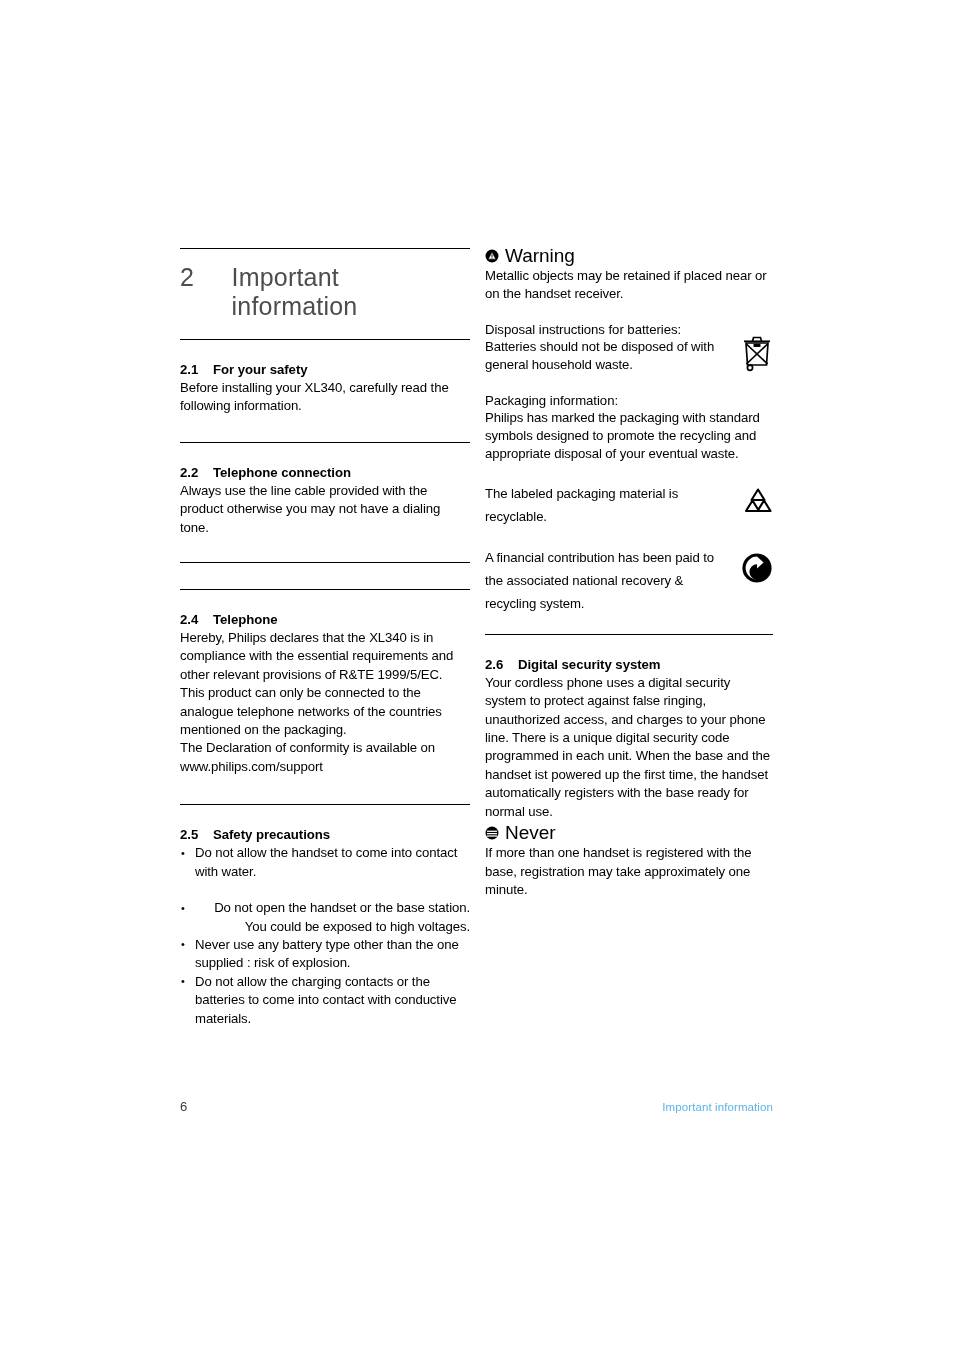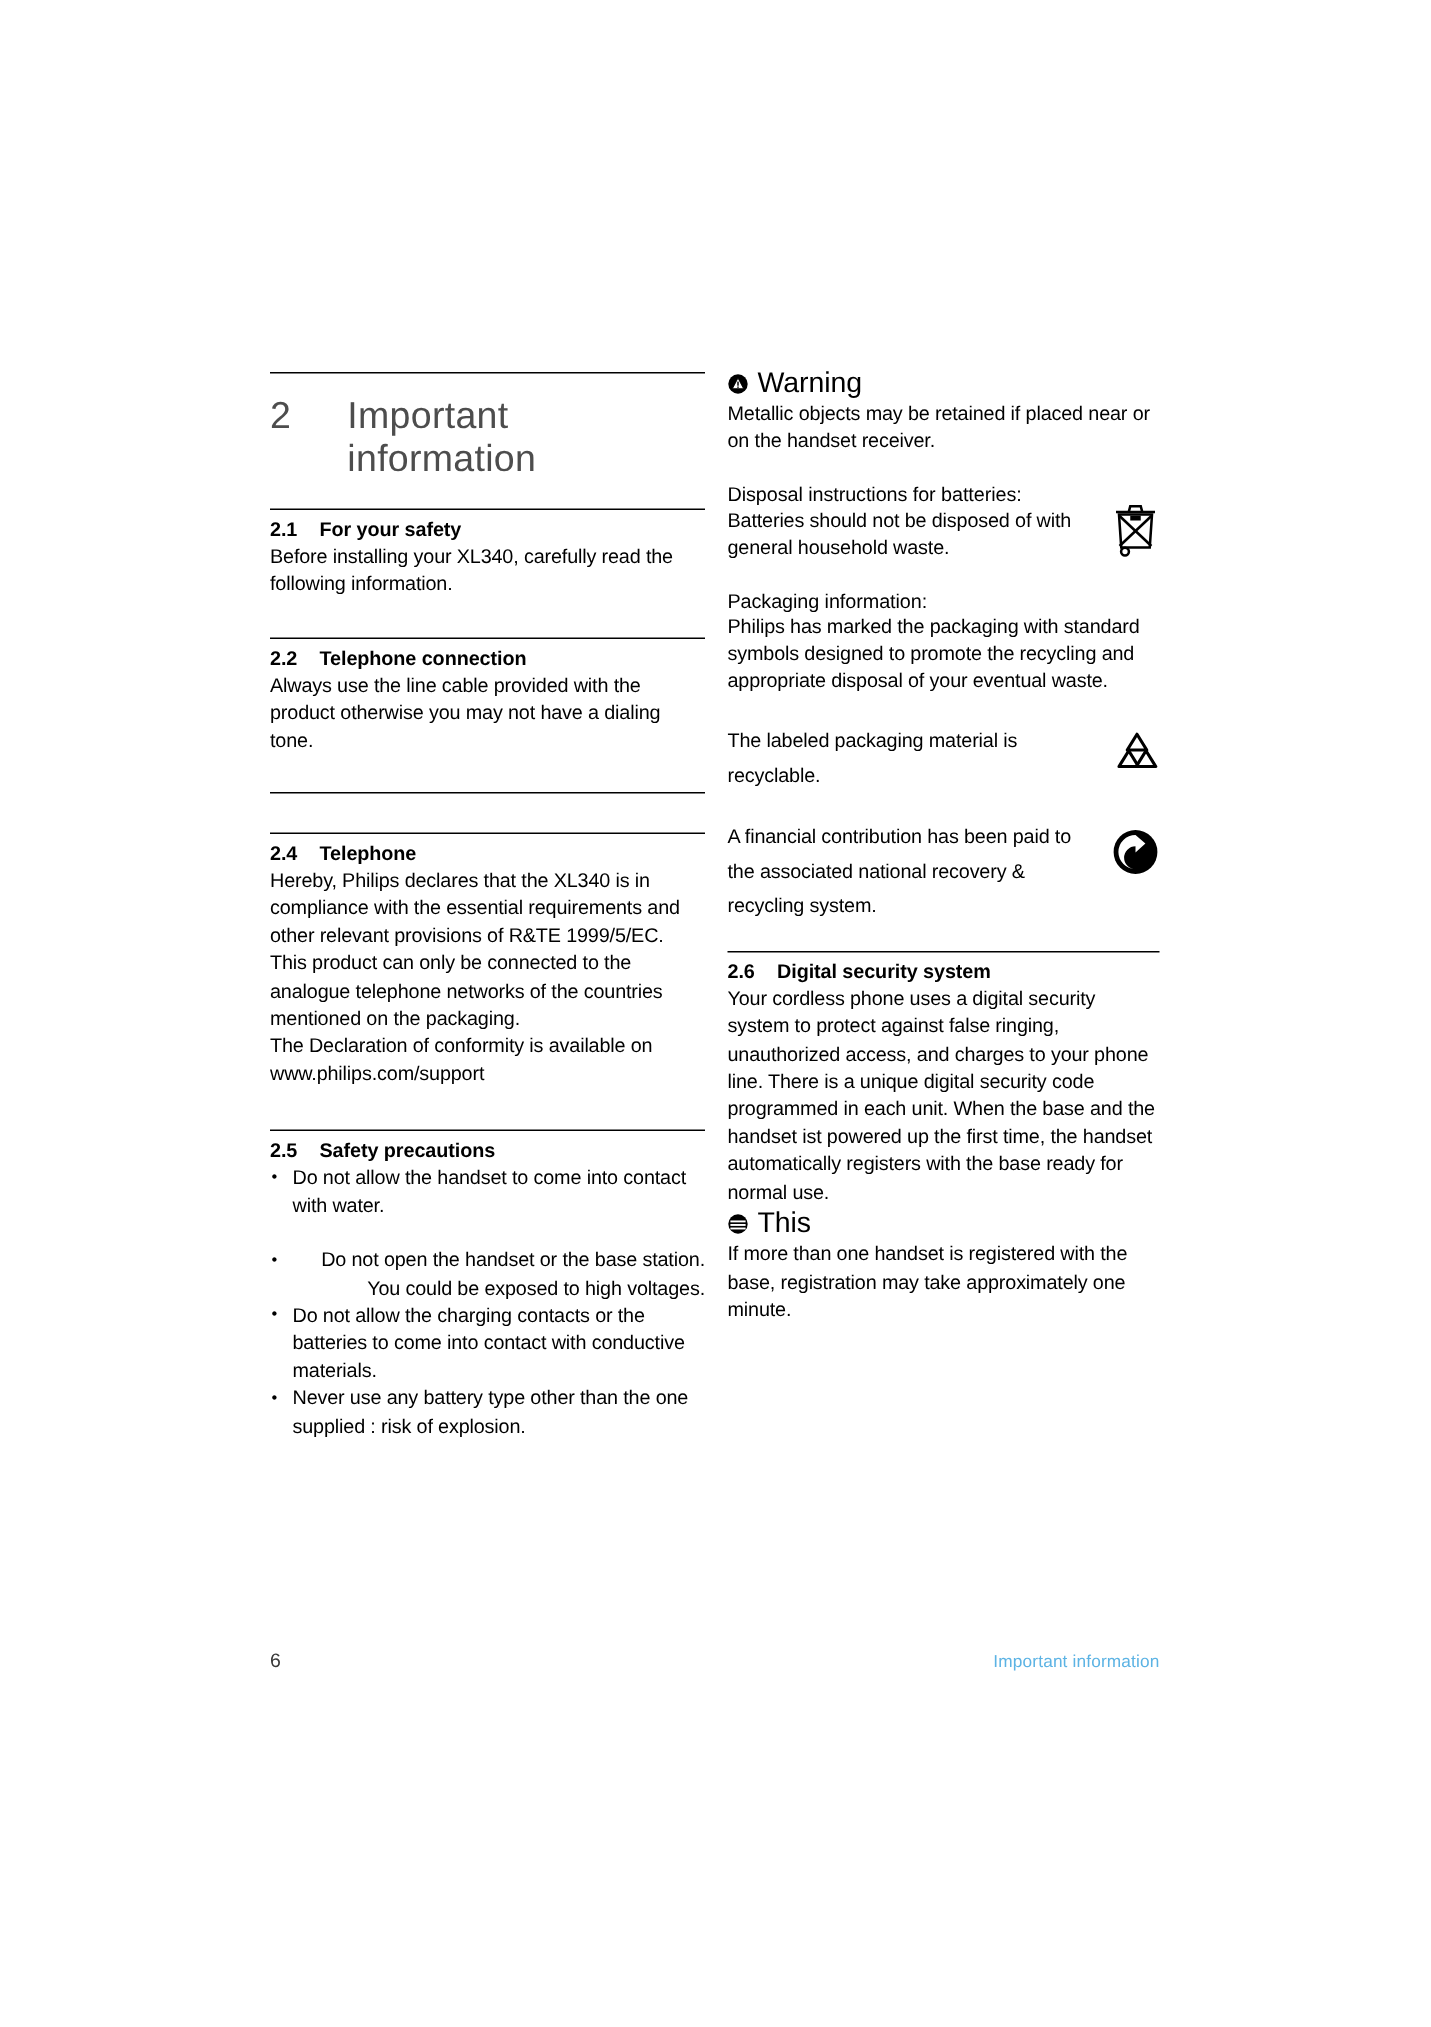--- a/index.html
+++ b/index.html
@@ -73,21 +73,21 @@
     font-weight: 300;
     letter-spacing: 0.2px;
   }
 
   
   .sec-head {
     display: flex;
     align-items: flex-end;
     font-weight: bold;
     font-size: 13.2px;
-    margin-top: 5px;
+    margin-top: 22px;
     margin-bottom: 2px;
     letter-spacing: -0.05px;
   }
   .sec-num {
     width: 33px;
     flex: 0 0 33px;
   }
   .sec-name { flex: 1 1 auto; }
 
   .subhead {
@@ -235,22 +235,22 @@
     <hr class="rule-thin">
 
     <div>
       <div class="sec-head">
         <span class="sec-num">2.5</span>
         <span class="sec-name">Safety precautions</span>
       </div>
       <ul class="bullets">
         <li>Do not allow the handset to come into contact with water.</li>
         <li class="spaced">Do not open the handset or the base station. You could be exposed to high voltages.</li>
+        <li>Never use any battery type other than the one supplied : risk of explosion.</li>
         <li>Do not allow the charging contacts or the batteries to come into contact with conductive materials.</li>
-        <li>Never use any battery type other than the one supplied : risk of explosion.</li>
       </ul>
     </div>
 
   </div>
 
   <div class="col-right">
 
     <div>
       <div class="callout-head">
         <svg class="icon-badge" viewBox="0 0 16 16">
@@ -317,21 +317,21 @@
     </div>
 
     <div style="margin-top:1px;">
       <div class="callout-head">
         <svg class="icon-badge" viewBox="0 0 16 16">
           <circle cx="8" cy="8" r="7.4" fill="#000"></circle>
           <rect x="2.2" y="5.3" width="11.6" height="1.45" fill="#fff"></rect>
           <rect x="2.2" y="8.0" width="11.6" height="1.45" fill="#fff"></rect>
           <rect x="2.2" y="10.7" width="11.6" height="1.45" fill="#fff"></rect>
         </svg>
-        <span class="callout-label">This</span>
+        <span class="callout-label">Never</span>
       </div>
       <p class="body">If more than one handset is registered with the base, registration may take approximately one minute.</p>
     </div>
 
   </div>
 
   <div class="footer">
     <span class="page-num">6</span>
     <span class="footer-title" style="color: rgb(92, 179, 228);">Important information</span>
   </div>

